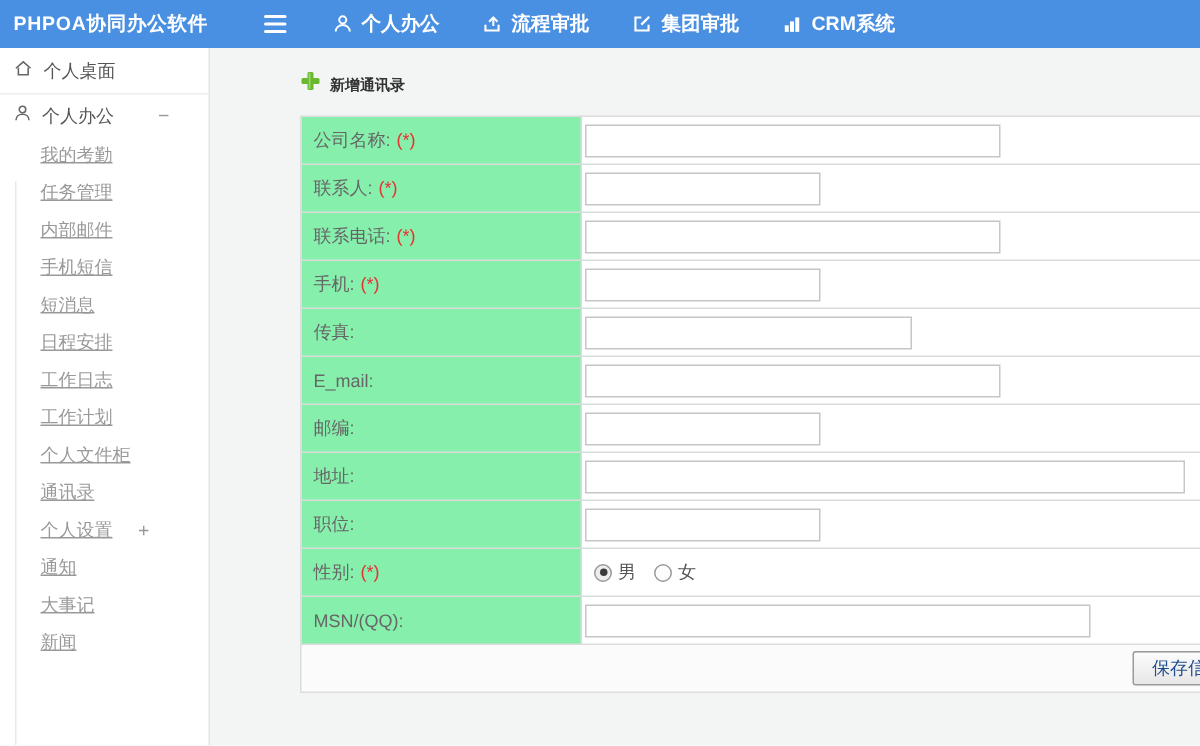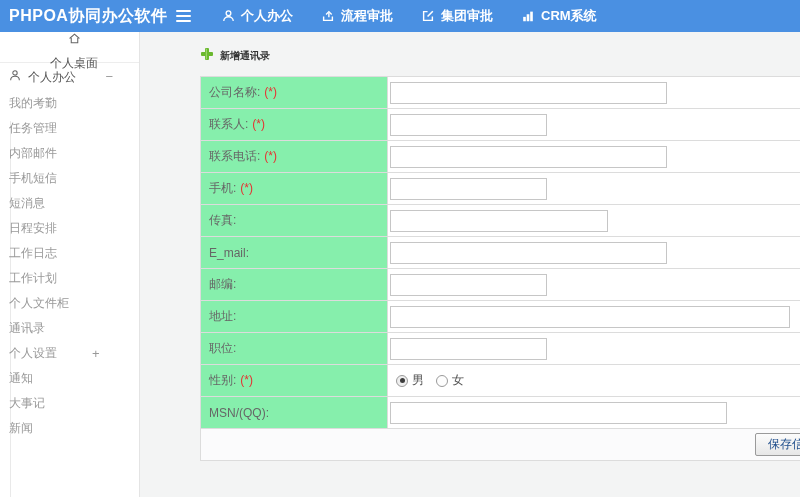--- a/index.html
+++ b/index.html
@@ -2,44 +2,44 @@
 <html><head>
 <meta charset="utf-8">
 <style>
   html,body{margin:0;padding:0;background:#fff;}
   .app{position:relative;width:800px;height:497px;overflow:hidden;
        font-family:"Liberation Sans","DejaVu Sans",sans-serif;background:#f3f4f4;}
 
   
   .topbar{position:absolute;top:0;left:0;width:800px;height:32px;background:#4a90e2;
           display:flex;align-items:center;color:#fff;}
-  .logo{width:140px;box-sizing:border-box;padding-left:9px;font-size:16px;font-weight:bold;
+  .logo{width:140px;box-sizing:border-box;padding-left:9px;font-size:13px;font-weight:bold;
         letter-spacing:.5px;white-space:nowrap;}
   .hamburger{margin-left:36px;width:20px;height:32px;display:flex;flex-direction:column;
              justify-content:center;gap:3px;cursor:pointer;}
   .hamburger i{display:block;width:15px;height:2px;background:#fff;border-radius:1px;}
   .topmenu{display:flex;align-items:center;margin-left:12px;height:32px;}
   .topmenu-item{display:flex;align-items:center;gap:6px;height:32px;padding:0 14px;
                 font-size:13px;font-weight:bold;cursor:pointer;white-space:nowrap;}
   .topmenu-item svg{display:block;}
   .caret{width:0;height:0;border-left:4px solid transparent;border-right:4px solid transparent;
          border-top:5px solid #fff;margin-left:10px;}
 
   
   .sidebar{position:absolute;top:32px;left:0;bottom:0;width:140px;background:#fff;
            border-right:1px solid #e4e4e4;box-sizing:border-box;}
   .side-desktop{height:30px;display:flex;align-items:center;gap:7px;padding-left:9px;
-                border-bottom:1px solid #ededed;color:#555;font-size:12px;cursor:pointer;flex-direction:column;}
+                border-bottom:1px solid #ededed;color:#555;font-size:12px;cursor:pointer;}
   .side-group{height:28px;display:flex;align-items:center;gap:7px;padding-left:9px;
               color:#555;font-size:12px;position:relative;cursor:pointer;}
   .side-group .grp-toggle{position:absolute;right:26px;top:0;line-height:28px;color:#999;font-size:13px;}
   .side-line{position:absolute;left:10px;top:89px;bottom:0;width:1px;background:#e9e9e9;}
   .side-sub{position:relative;}
-  .side-sub-item{height:25px;line-height:25px;padding-left:9px;font-size:12px;color:#999;
-                 cursor:pointer;position:relative;white-space:nowrap;}
+  .side-sub-item{height:25px;line-height:25px;padding-left:27px;font-size:12px;color:#999;
+                 cursor:pointer;position:relative;white-space:nowrap;text-decoration:underline;}
   .side-sub-item .sub-toggle{position:absolute;left:92px;top:0;color:#999;font-size:13px;}
 
   
   .content{position:absolute;left:140px;top:32px;right:0;bottom:0;background:#f3f4f4;overflow:hidden;}
   .page-title{margin:15px 0 0 60px;display:flex;align-items:center;gap:6px;}
   .page-title .text{font-size:10px;font-weight:bold;color:#333;}
 
   table.form-table{margin:11px 0 0 60px;width:640px;border-collapse:collapse;table-layout:fixed;}
   .form-table td{border:1px solid #dcdcdc;height:31px;padding:0;vertical-align:middle;}
   td.lbl{width:178px;background:#86efac;padding-left:8px;font-size:12px;color:#666;white-space:nowrap;}

